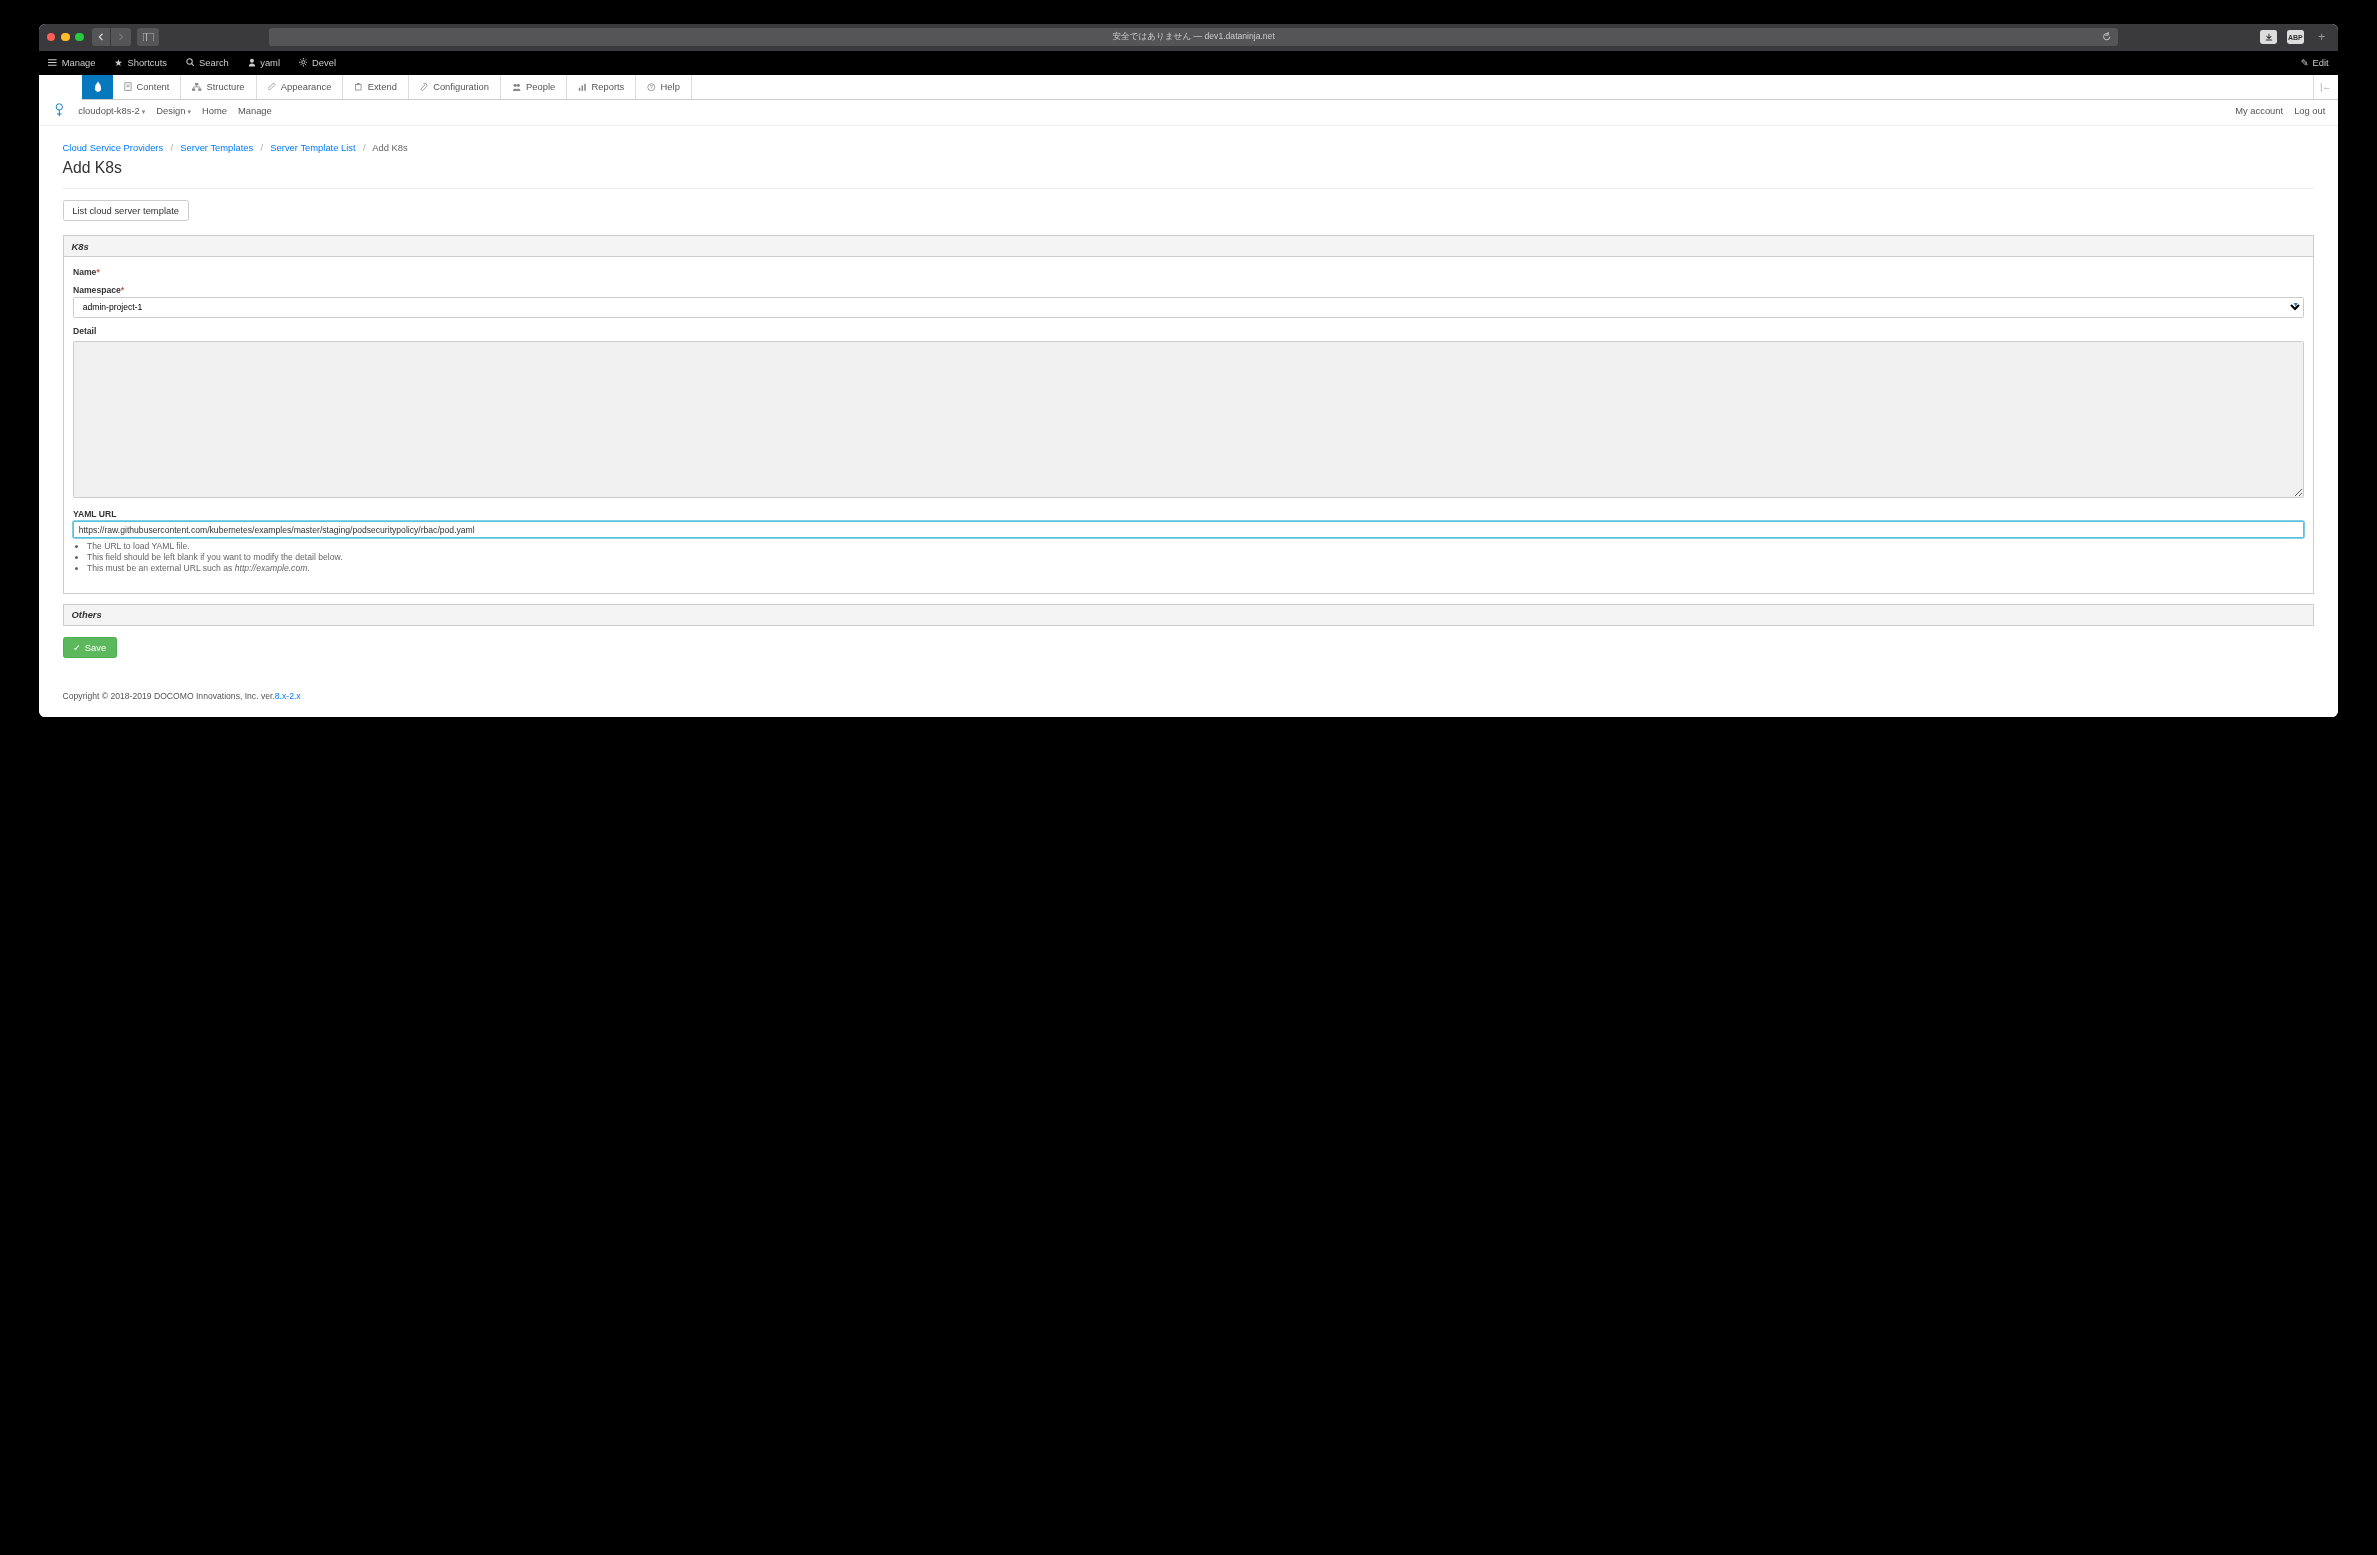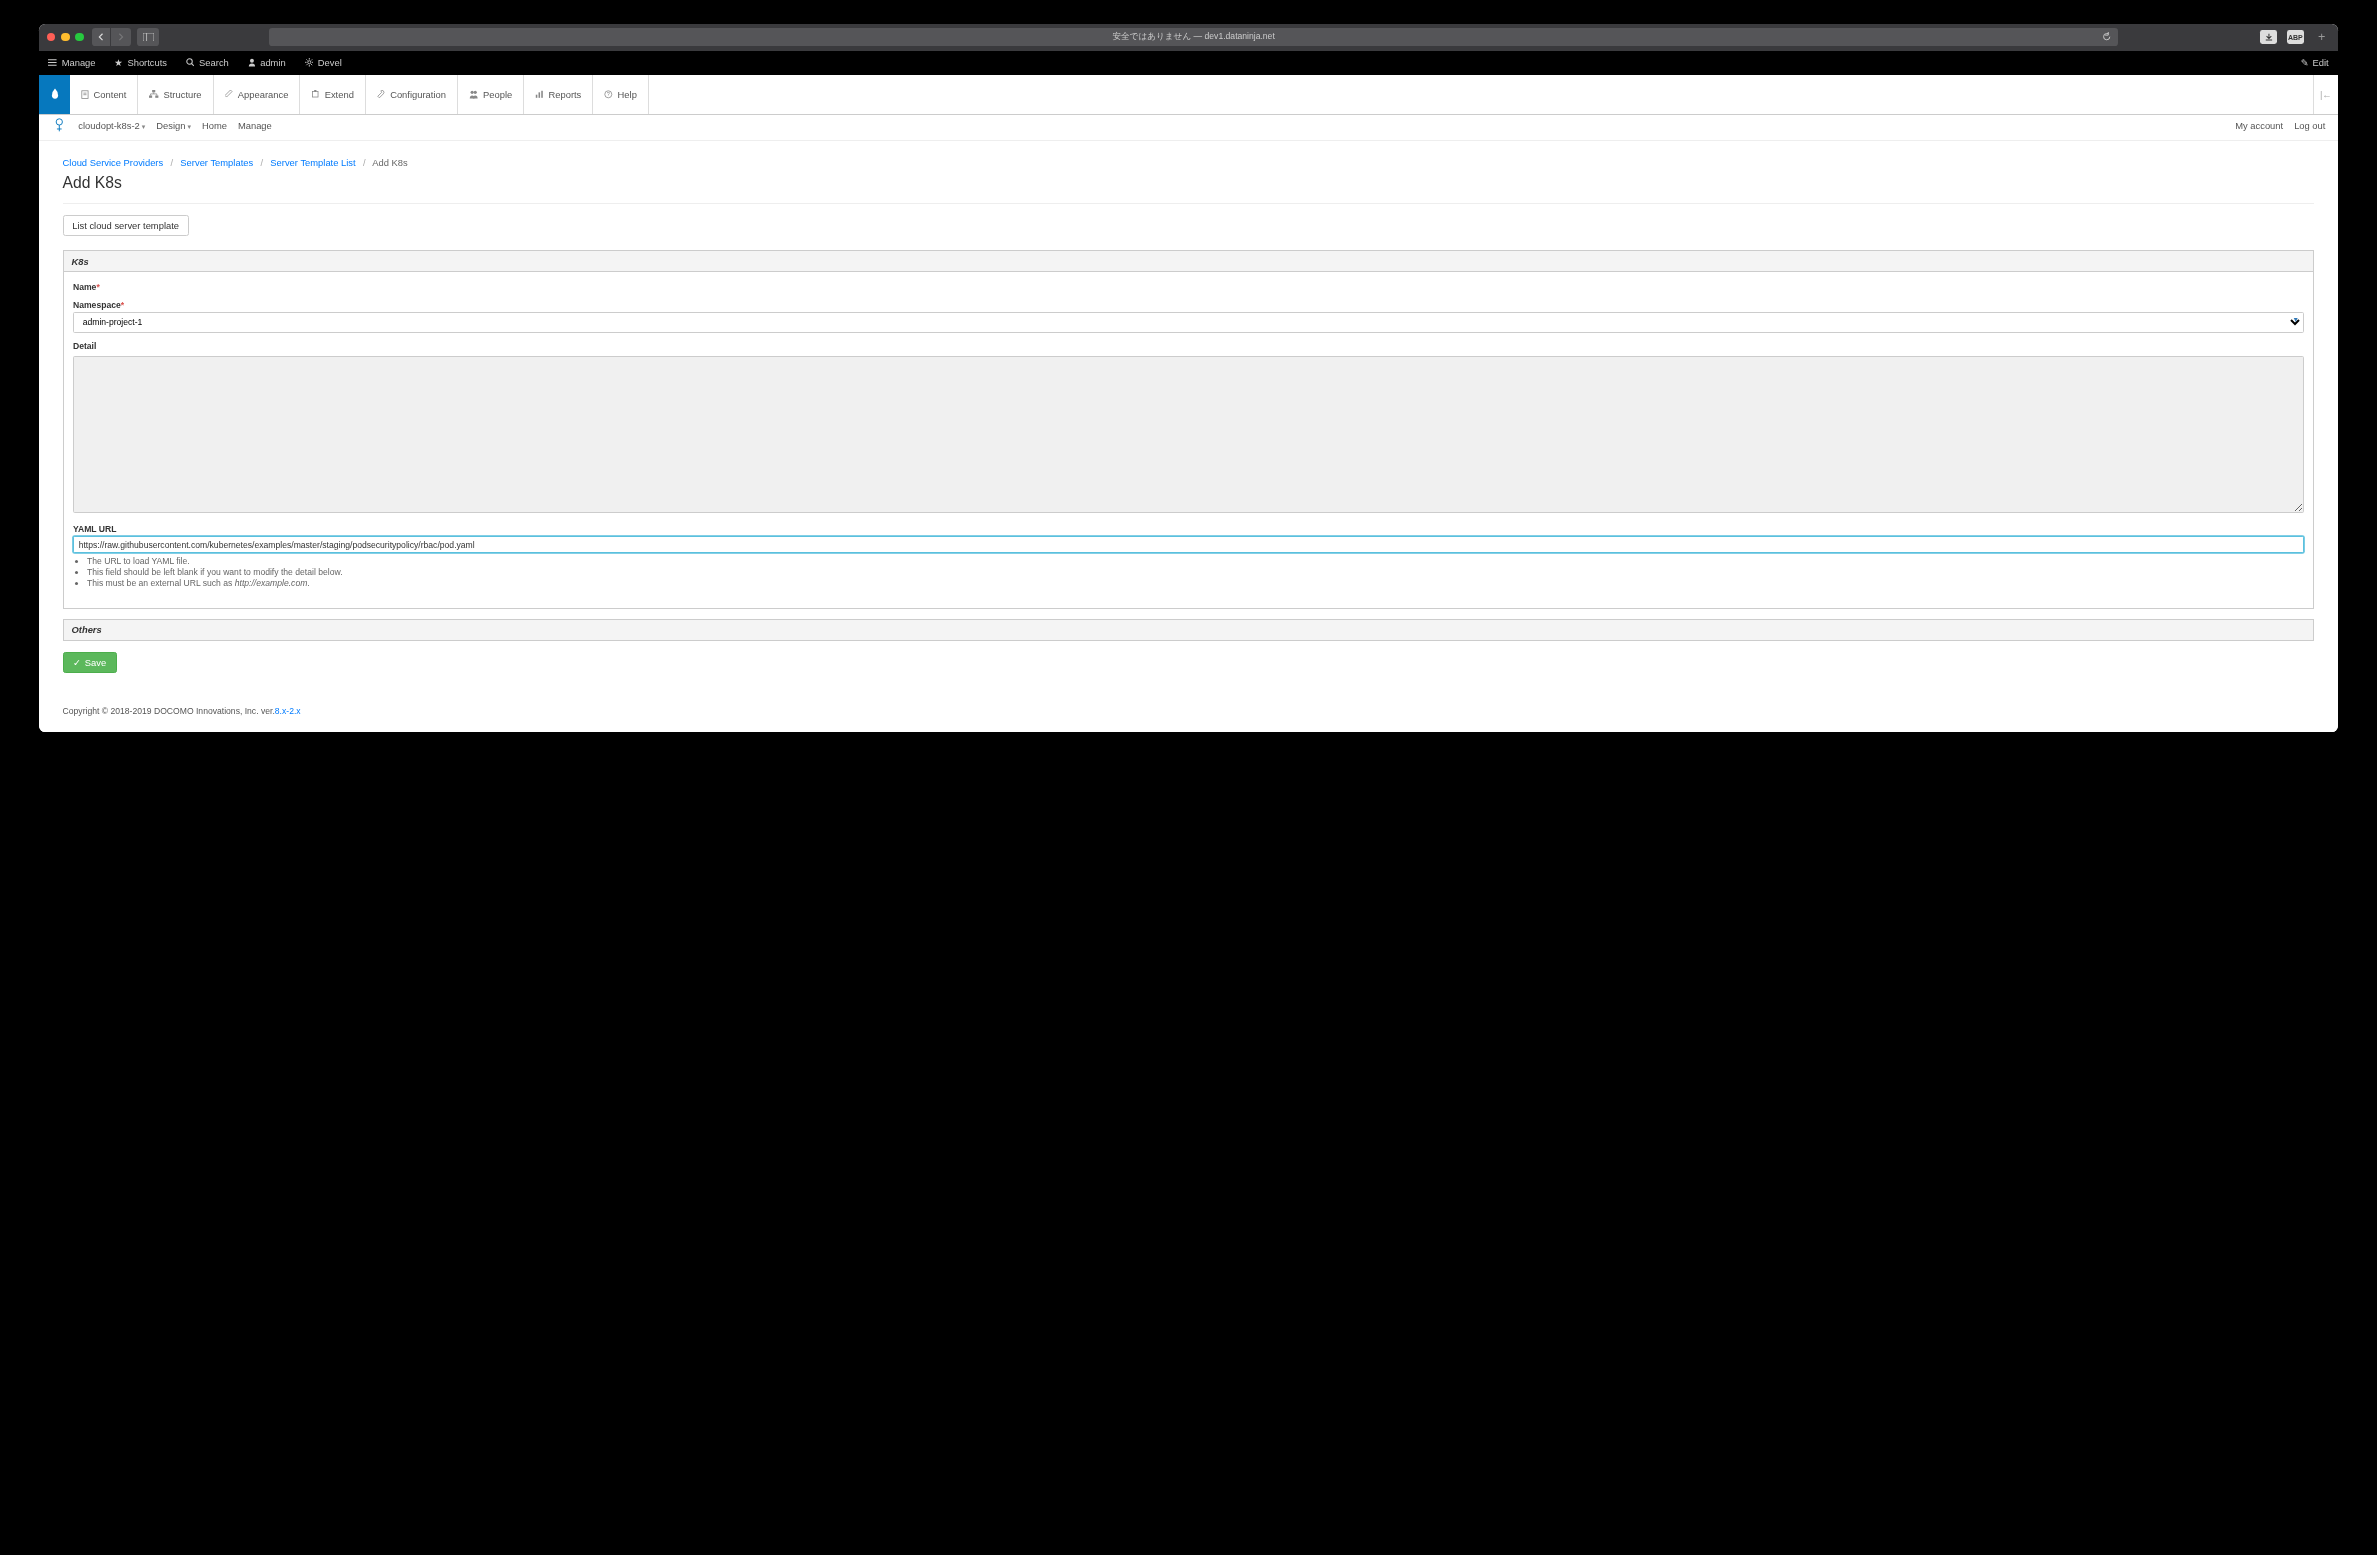--- a/index.html
+++ b/index.html
@@ -24,21 +24,21 @@
 .chrome-icon { width: 17.3px; height: 14px; background: #ddd; border-radius: 2.4px; display: flex; align-items: center; justify-content: center; font-size: 7px; color: #333; font-weight: bold; }
 .newtab { font-size: 12.6px; color: #999; padding: 0 4.7px; cursor: pointer; }
 
 
 .toolbar-black { background: #000; height: 24.4px; display: flex; align-items: center; font-size: 9.4px; color: #ccc; }
 .tb-item { display: flex; align-items: center; gap: 4.7px; padding: 0 9.4px; height: 100%; cursor: pointer; }
 .tb-spacer { flex: 1; }
 .tb-edit { display: flex; align-items: center; gap: 3.9px; padding: 0 9.4px; cursor: pointer; }
 
 
-.toolbar-white { background: #fff; border-bottom: 0.8px solid #ccc; height: 40px; display: flex; align-items: center; font-size: 9.4px; color: #555; }
+.toolbar-white { background: #fff; border-bottom: 0.8px solid #ccc; height: 25px; display: flex; align-items: center; font-size: 9.4px; color: #555; margin-left: 43px; }
 .tw-logo { width: 31px; height: 100%; background: #0678be; display: flex; align-items: center; justify-content: center; }
 .tw-item { display: flex; align-items: center; gap: 4.7px; padding: 0 11px; height: 100%; border-right: 0.8px solid #ddd; cursor: pointer; }
 .tw-right { margin-left: auto; color: #aaa; padding: 0 6.3px; border-left: 0.8px solid #ddd; height: 100%; display: flex; align-items: center; cursor: pointer; }
 
 
 .site-nav { background: #fff; padding: 3.1px 12.6px 6.3px; display: flex; align-items: center; font-size: 9.4px; color: #555; gap: 11px; border-bottom: 0.8px solid #eee; }
 .site-logo { width: 15.7px; height: 15.7px; display: flex; align-items: center; justify-content: center; color: #0678be; }
 .site-link { color: #555; text-decoration: none; cursor: pointer; }
 .site-link.drop::after { content: ' ▾'; font-size: 7px; color: #888; }
 .site-spacer { flex: 1; }
@@ -147,21 +147,21 @@
             <circle cx="4.5" cy="4.5" r="3.5" stroke="#ccc" stroke-width="1.3" fill="none"></circle>
             <line x1="7.2" y1="7.2" x2="10" y2="10" stroke="#ccc" stroke-width="1.3"></line>
           </svg>
     <span>Search</span>
   </div>
   <div class="tb-item">
     <svg width="7.9" height="8.6" viewBox="0 0 10 11">
             <circle cx="5" cy="3.5" r="2.5" fill="#ccc"></circle>
             <path d="M1 11 Q1 7 5 7 Q9 7 9 11 Z" fill="#ccc"></path>
           </svg>
-    <span>admin</span>
+    <span>yaml</span>
   </div>
   <div class="tb-item">
     <span>
             <svg width="8.6" height="8.6" viewBox="0 0 11 11">
               <circle cx="5.5" cy="5.5" r="2" fill="none" stroke="#ccc" stroke-width="1.2"></circle>
               <path d="M5.5 0 L5.5 2 M5.5 9 L5.5 11 M0 5.5 L2 5.5 M9 5.5 L11 5.5 M1.8 1.8 L3.2 3.2 M7.8 7.8 L9.2 9.2 M1.8 9.2 L3.2 7.8 M7.8 3.2 L9.2 1.8" stroke="#ccc" stroke-width="1.2"></path>
             </svg>
           </span>
     <span>Devel</span>
   </div>

